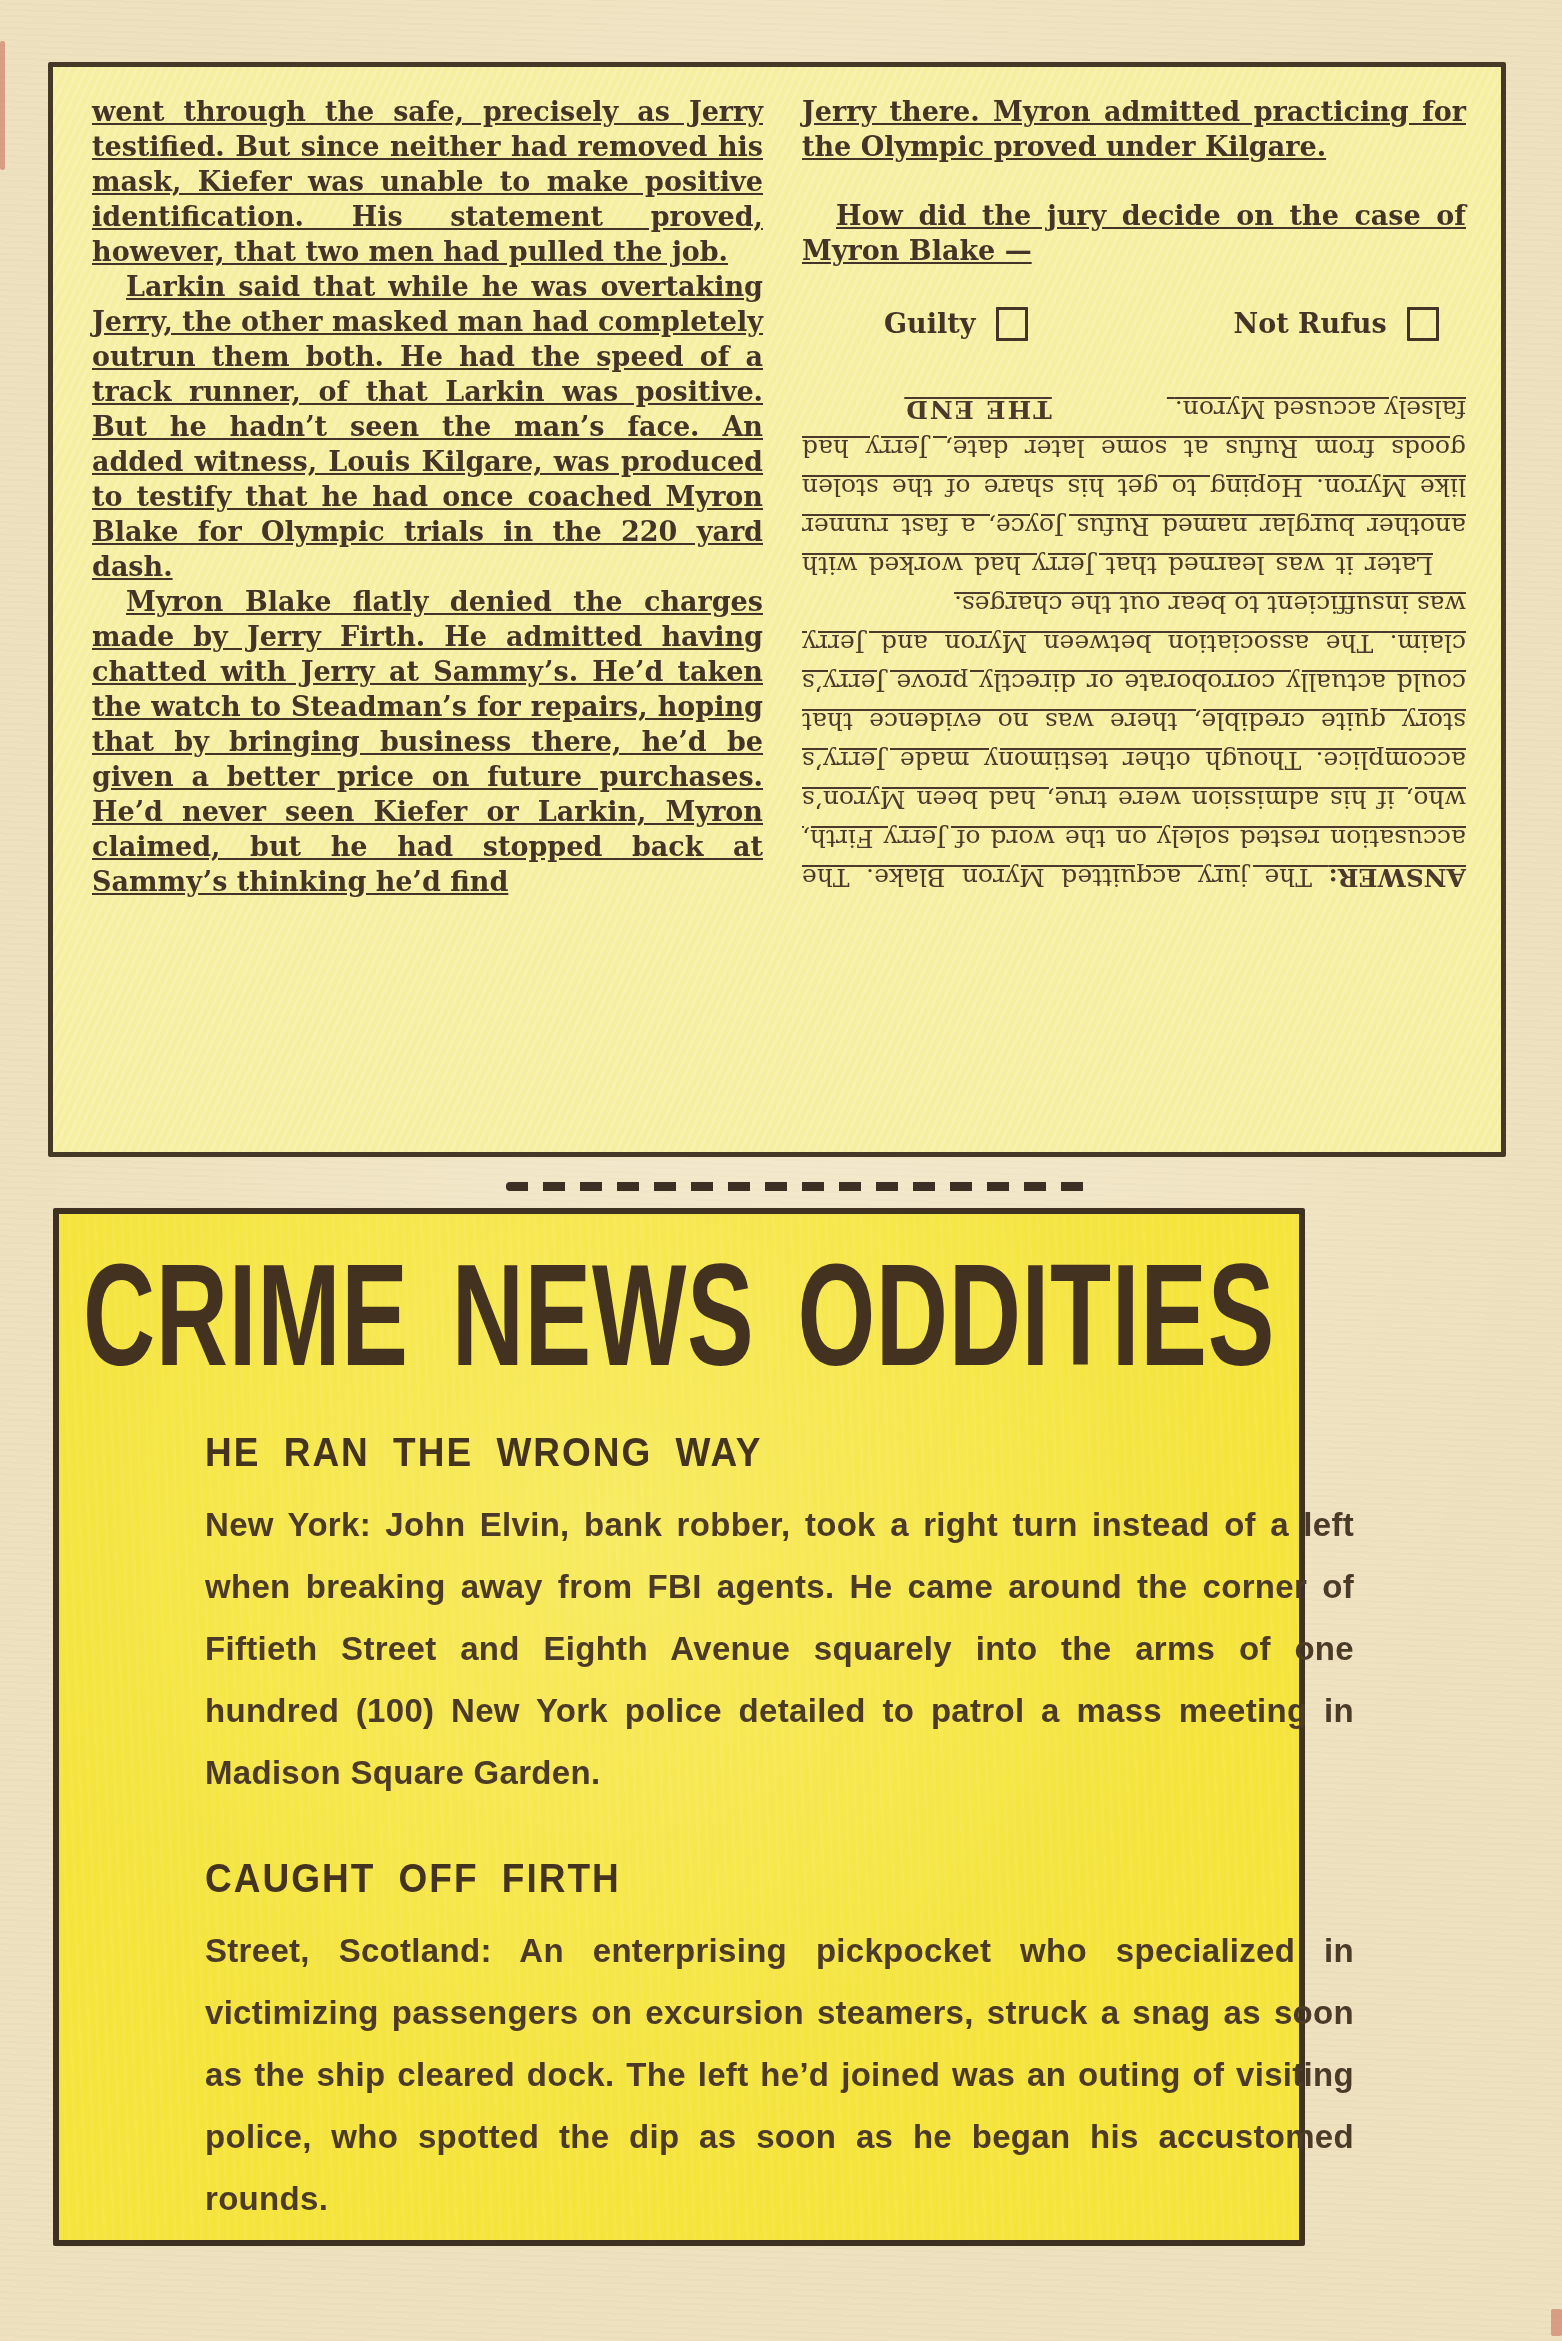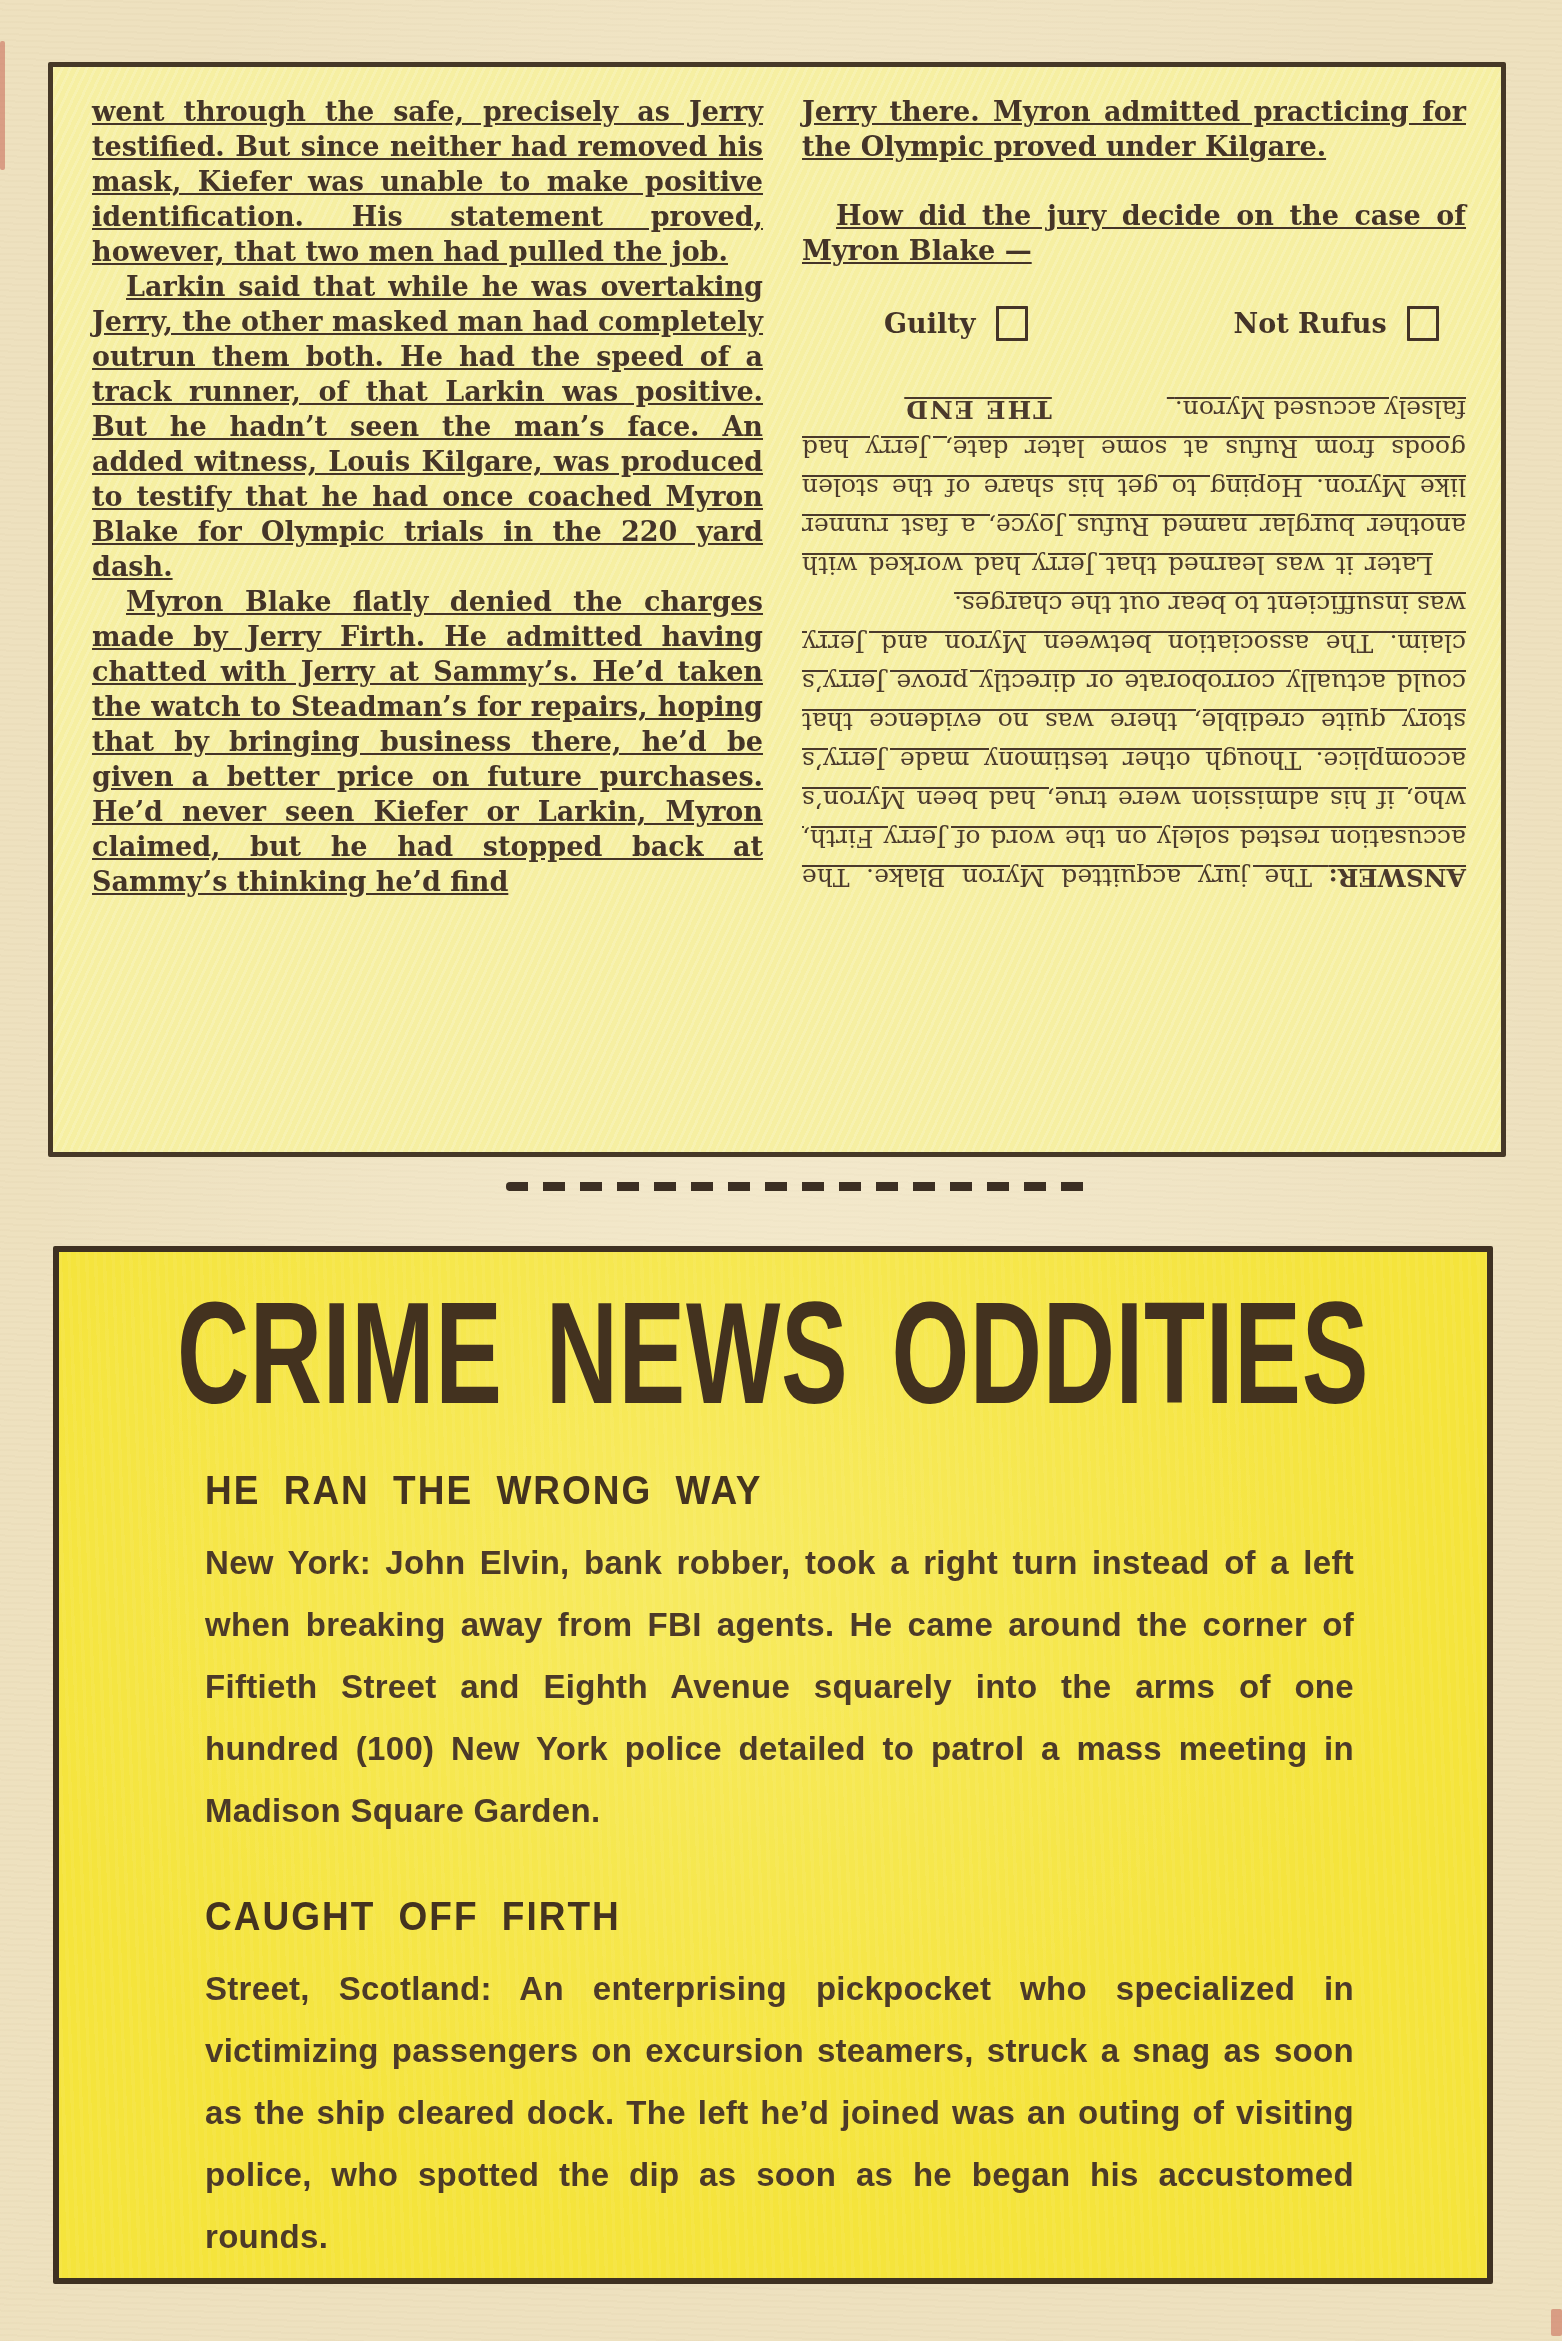--- a/index.html
+++ b/index.html
@@ -35,21 +35,21 @@
   .col-left{left:39px;}
   .col-right{left:749px;width:664px;}
   .indent{text-indent:34px;}
 
   .question{margin-top:34px !important;text-indent:34px;}
   .verdict-row{
     display:flex;justify-content:space-between;
     margin-top:38px;padding:0 27px 0 82px;
     align-items:center;
   }
-  .verdict-opt{display:flex;align-items:center;white-space:nowrap;}
+  .verdict-opt{display:flex;align-items:flex-end;white-space:nowrap;}
   .checkbox{
     display:inline-block;width:26px;height:28.5px;
     border:3.4px solid #443428;margin-left:20.4px;
     background:transparent;border-radius:0.7px;
   }
 
   .answer-wrap{
     margin-top:49px;
     transform:rotate(180deg);
     font:400 25px/39px "DejaVu Serif", serif;
@@ -65,31 +65,30 @@
   .divider{
     position:absolute;left:506px;top:1182px;
     width:581px;height:8.8px;
     background:repeating-linear-gradient(90deg,#3c2f23 0 22.4px, rgba(0,0,0,0) 22.4px 37px);
     border-radius:4.1px;
   }
 
   
   .oddities-box{
     position:absolute;left:53px;top:1208px;
-    width:1440px;height:1038px;
+    width:1252px;height:1038px;
     box-sizing:border-box;
     border:6.8px solid #3f3122;
     border-radius:2px;
     background:#f5e43c;
     background-image:
       radial-gradient(ellipse at 45% 30%, rgba(255,255,210,.25), rgba(0,0,0,0) 65%),
       repeating-linear-gradient(88deg, rgba(255,255,255,.05) 0 3.4px, rgba(0,0,0,0) 3.4px 8.8px);
     font-family:"Liberation Sans", sans-serif;
     color:#46352a;
-    margin-top:38px;
   }
   .odd-title{
     position:absolute;left:0;top:28.5px;width:100%;
     text-align:center;
     font:bold 102px/102px "Liberation Sans", sans-serif;
     letter-spacing:0.7px;word-spacing:15px;
     color:#43321f;
     transform:scale(.98,1.42);
     transform-origin:50% 0;
     white-space:nowrap;

